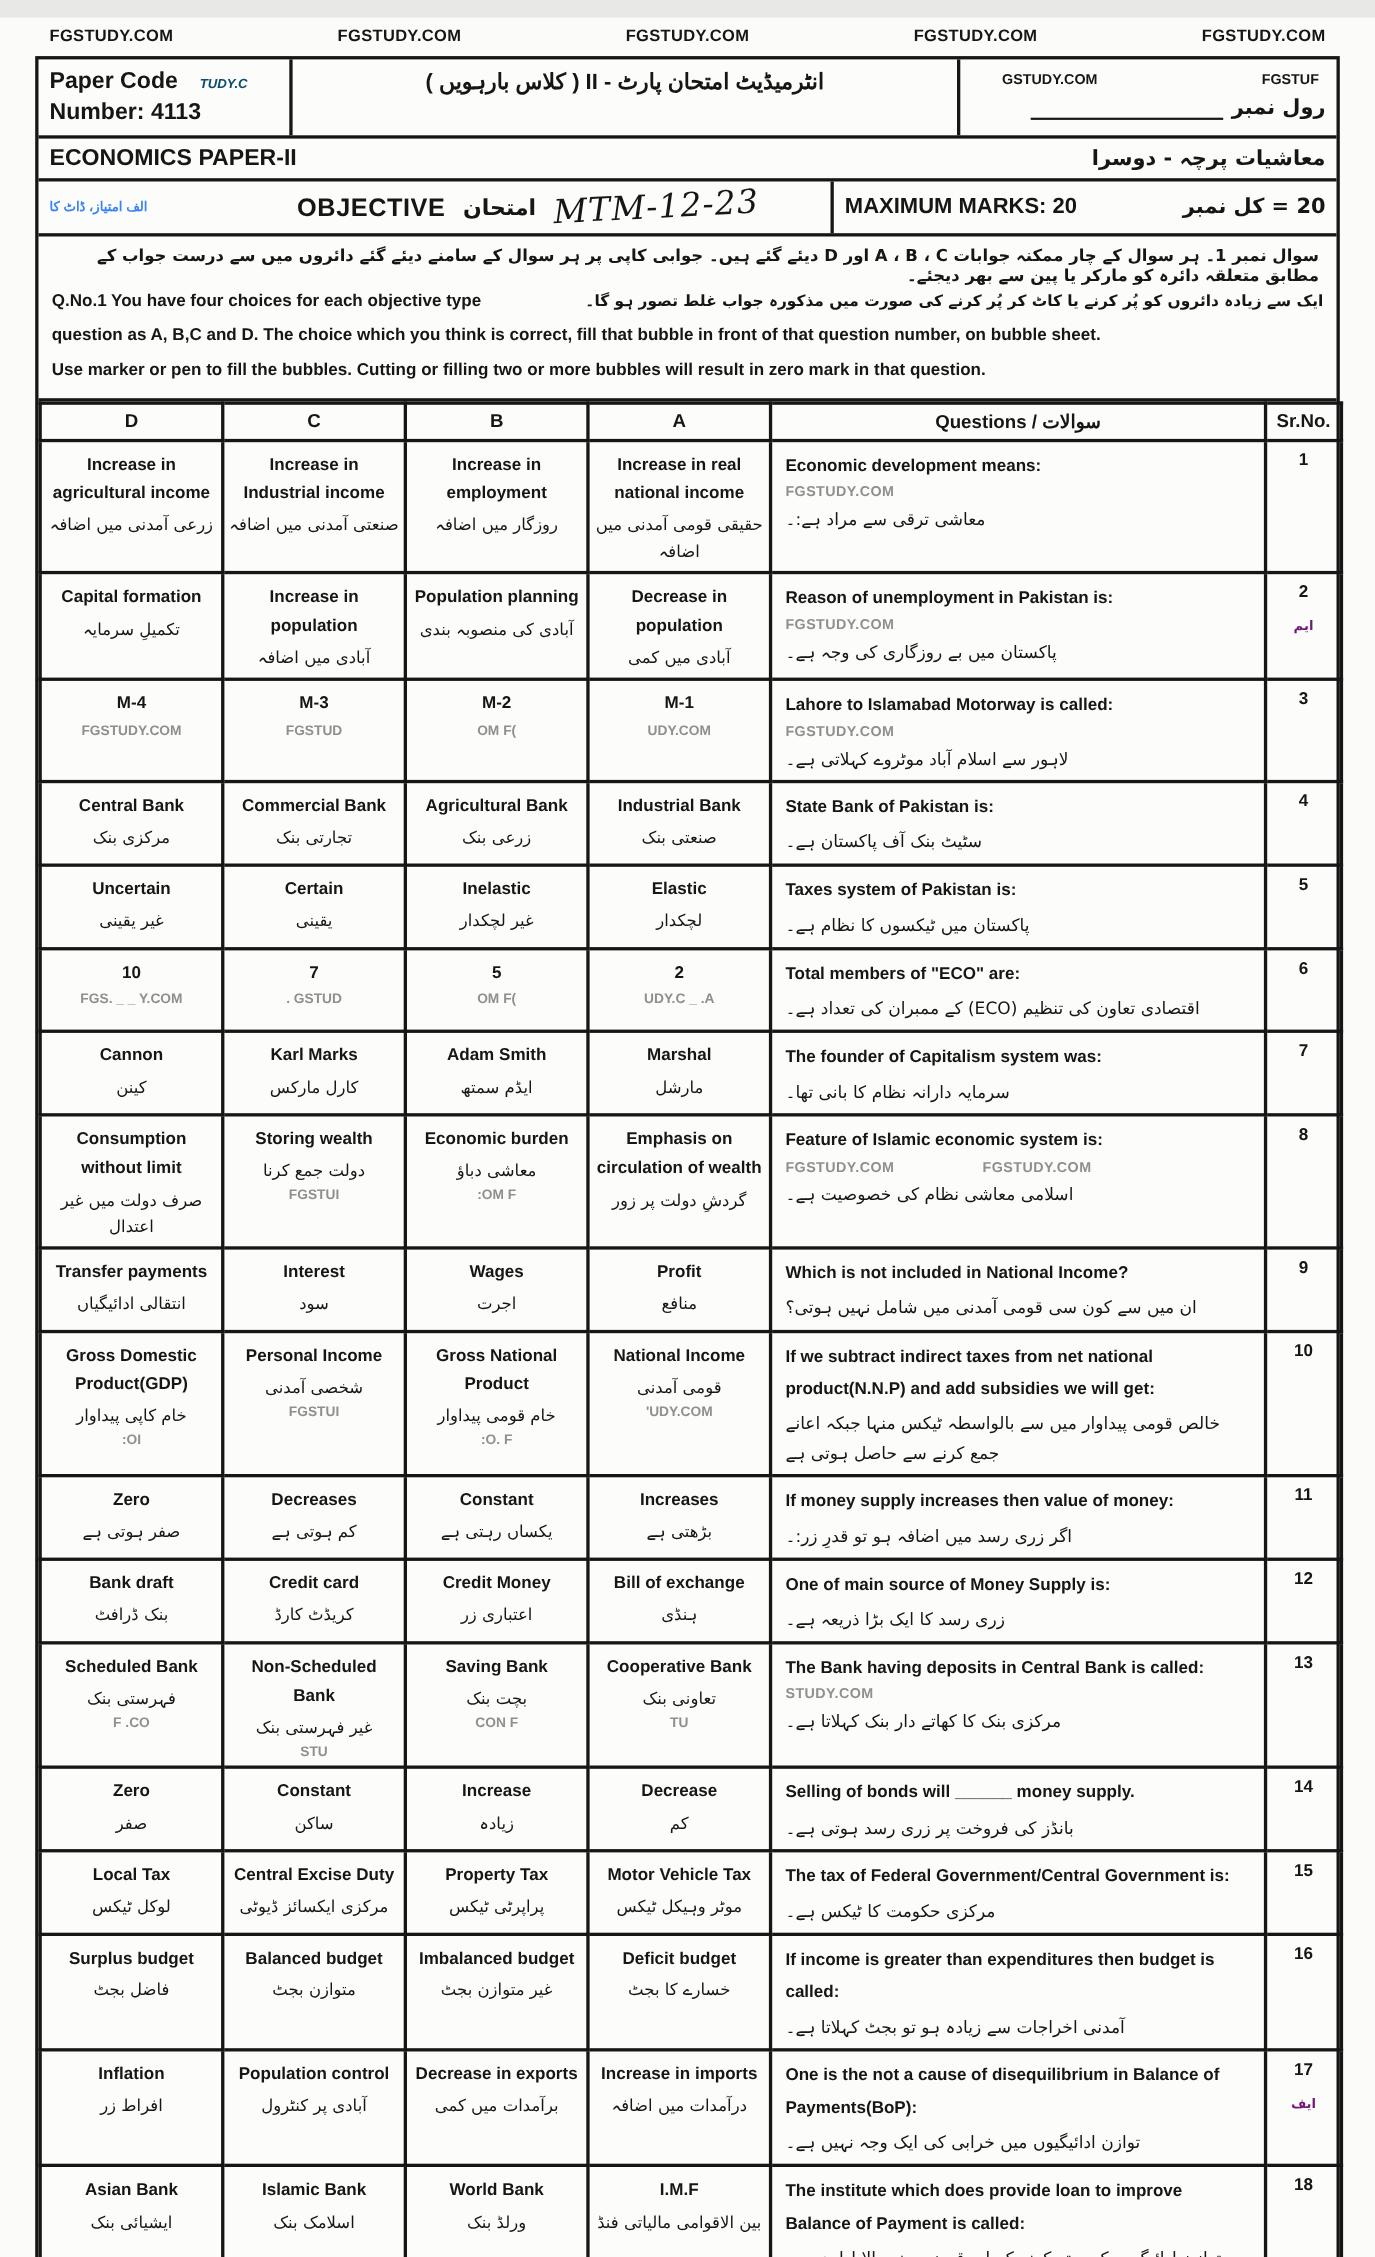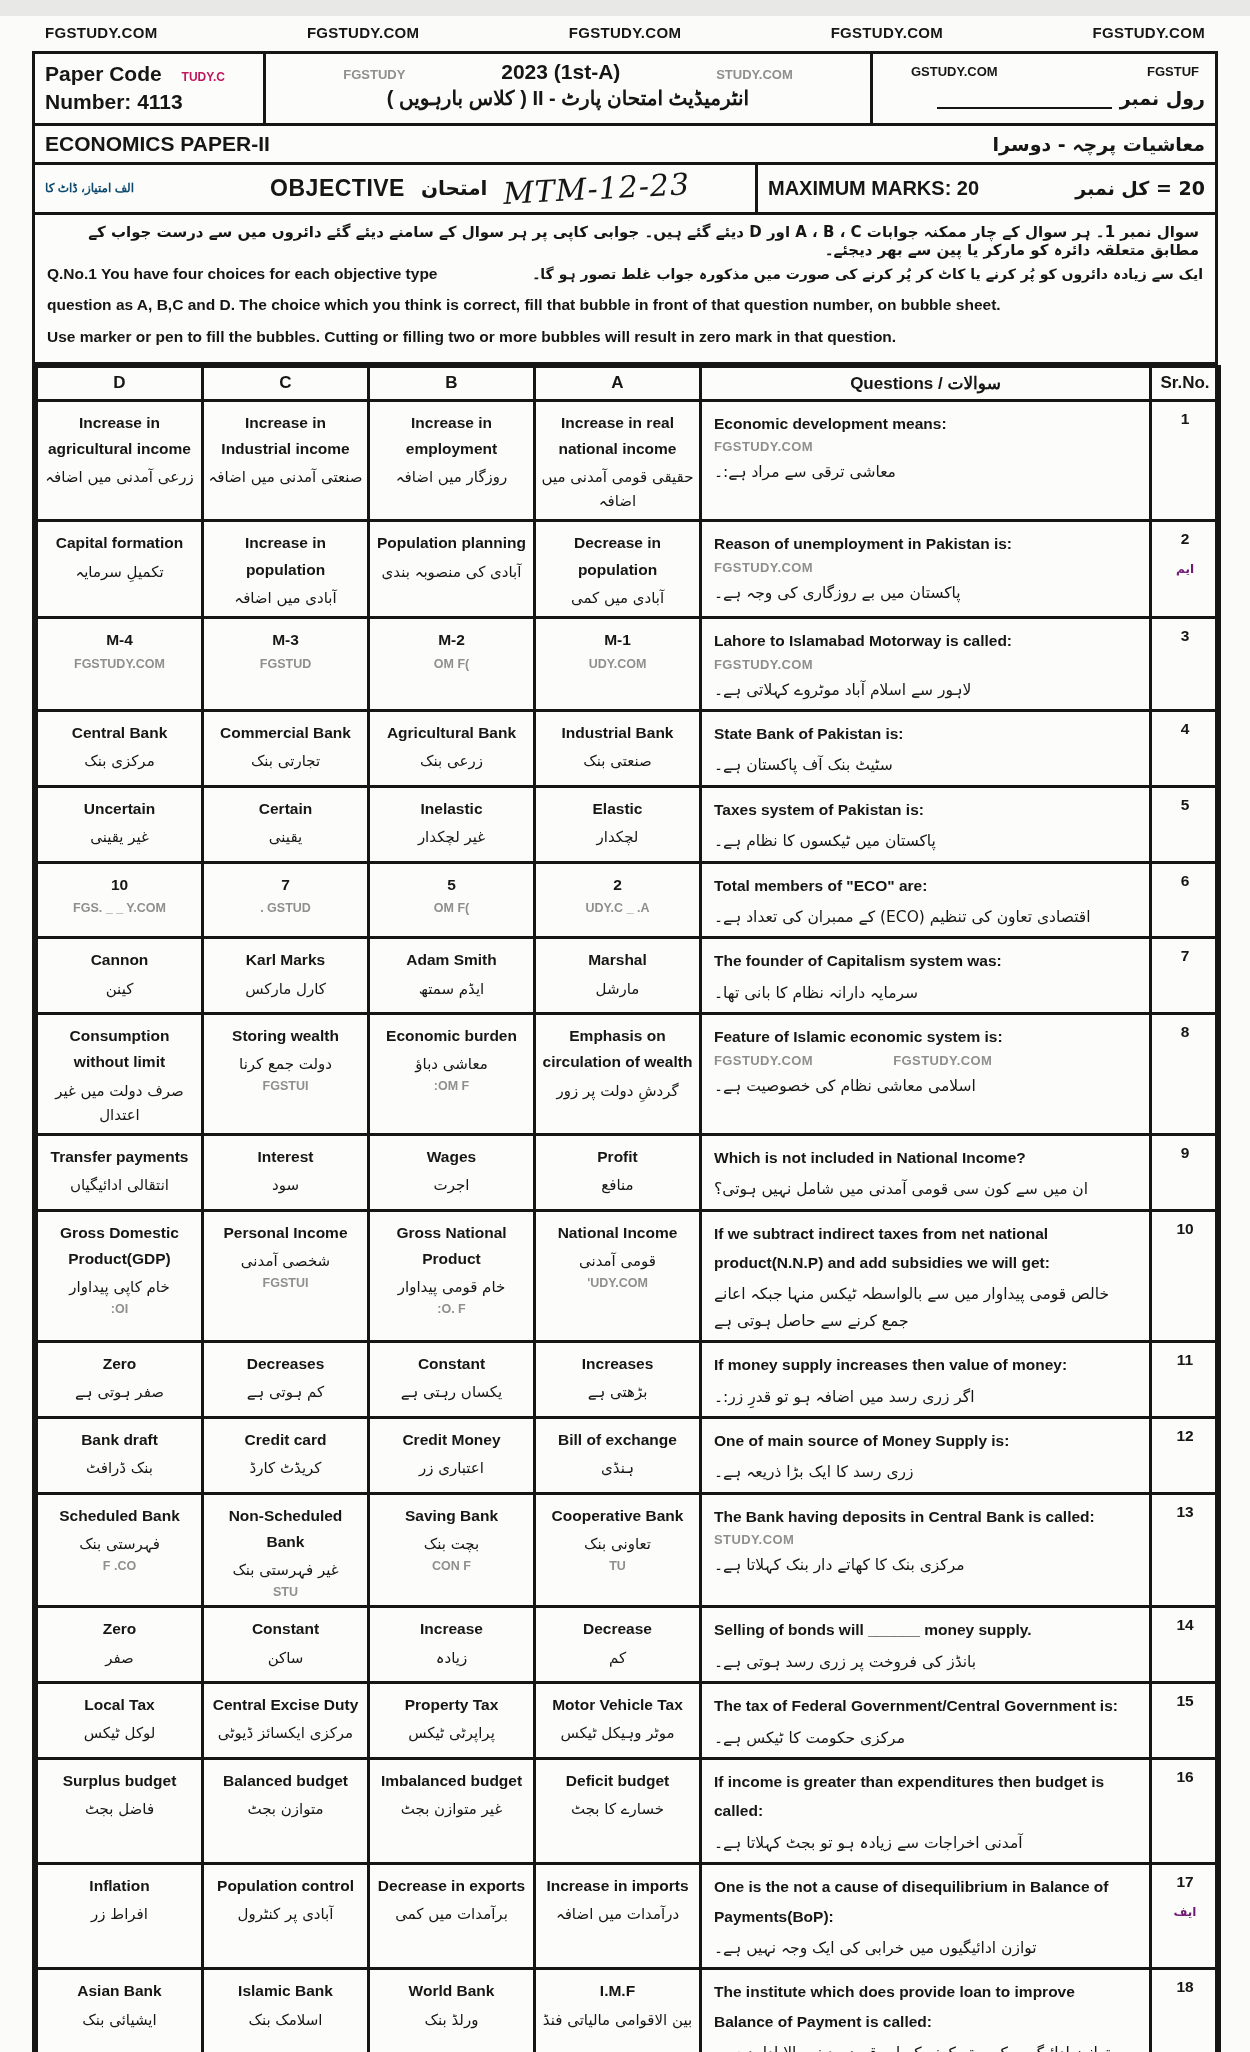--- a/index.html
+++ b/index.html
@@ -13,35 +13,35 @@
   .wm-row span{white-space:nowrap;}
   .outer{
     margin:4px 32px 0 32px;border:3px solid #161616;background:#fcfcfa;
   }
   .hrowA{display:flex;border-bottom:3px solid #161616;}
   .hrowB{display:flex;border-bottom:3px solid #161616;}
   .hrowC{display:flex;border-bottom:3px solid #161616;}
   .cell{padding:6px 10px;}
   .pc-cell{width:208px;border-right:3px solid #161616;}
   .pc-line{font-weight:bold;font-size:21px;line-height:1.35;}
-  .pc-wm{font-weight:bold;font-size:12px;color:#be185d;margin-left:14px;}
+  .pc-wm{font-weight:bold;font-size:12px;color:#0c4a6e;margin-left:14px;font-style:italic;}
   .center-cell{flex:1;border-right:3px solid #161616;text-align:center;}
   .year-line{font-weight:bold;font-size:21px;}
   .faint{color:#8f8f8f;font-weight:bold;}
   .exam-ur{font-weight:bold;font-size:20px;direction:rtl;margin-top:2px;}
   .right-cell{width:300px;padding-left:32px;}
   .right-wm{display:flex;justify-content:space-between;font-weight:bold;font-size:13px;padding:4px 6px 0 6px;}
   .roll{direction:rtl;font-size:19px;font-weight:bold;margin-top:8px;display:flex;align-items:flex-end;gap:8px;}
   .roll-blank{display:inline-block;width:175px;border-bottom:2px solid #161616;height:18px;}
   .time-cell{width:482px;border-right:3px solid #161616;display:flex;justify-content:space-between;align-items:center;}
   .big{font-weight:bold;font-size:21px;}
   .ur{direction:rtl;font-family:"DejaVu Sans", sans-serif;}
   .subj-cell{flex:1;display:flex;justify-content:space-between;align-items:center;}
   .obj-cell{width:700px;border-right:3px solid #161616;display:flex;align-items:center;gap:16px;}
-  .obj-faint{font-size:12px;color:#0c4a6e;font-weight:bold;direction:rtl;}
+  .obj-faint{font-size:12px;color:#3b82f6;font-weight:bold;direction:rtl;}
   .objective{font-weight:bold;font-size:23px;letter-spacing:.5px;margin-left:120px;}
   .obj-ur{font-weight:bold;font-size:20px;}
   .handwritten{font-family:"DejaVu Serif", serif;font-style:italic;font-size:30px;
     transform:rotate(-3deg);font-weight:normal;letter-spacing:1px;}
   .marks-cell{flex:1;display:flex;justify-content:space-between;align-items:center;}
   .instr{border-bottom:3px solid #161616;padding:6px 12px 8px 12px;}
   .instr-ur1{direction:rtl;font-size:15px;font-weight:bold;padding:2px 4px 6px 4px;font-family:"DejaVu Sans", sans-serif;}
   .instr-line2{display:flex;justify-content:space-between;align-items:baseline;padding-bottom:6px;}
   .instr-en{font-weight:bold;font-size:15.5px;}
   .instr-ur2{direction:rtl;font-size:14px;font-weight:bold;font-family:"DejaVu Sans", sans-serif;}
@@ -78,25 +78,20 @@
 
     <div class="hrowA">
       <div class="cell pc-cell">
         <div class="pc-line">
           <span>Paper Code</span>
           <span class="pc-wm">TUDY.C</span>
         </div>
         <div class="pc-line">Number:  4113</div>
       </div>
       <div class="cell center-cell">
-        <div class="year-line">
-          <span class="faint" style="font-size:13px;margin-right:90px;">FGSTUDY</span>
-          <span>2023 (1st-A)</span>
-          <span class="faint" style="font-size:13px;margin-left:90px;">STUDY.COM</span>
-        </div>
         <div class="exam-ur">انٹرمیڈیٹ امتحان پارٹ - II ( کلاس بارہویں )</div>
       </div>
       <div class="cell right-cell">
         <div class="right-wm">
           <span>GSTUDY.COM</span>
           <span>FGSTUF</span>
         </div>
         <div class="roll">
           <span class="ur">رول نمبر</span>
           <span class="roll-blank"></span>

